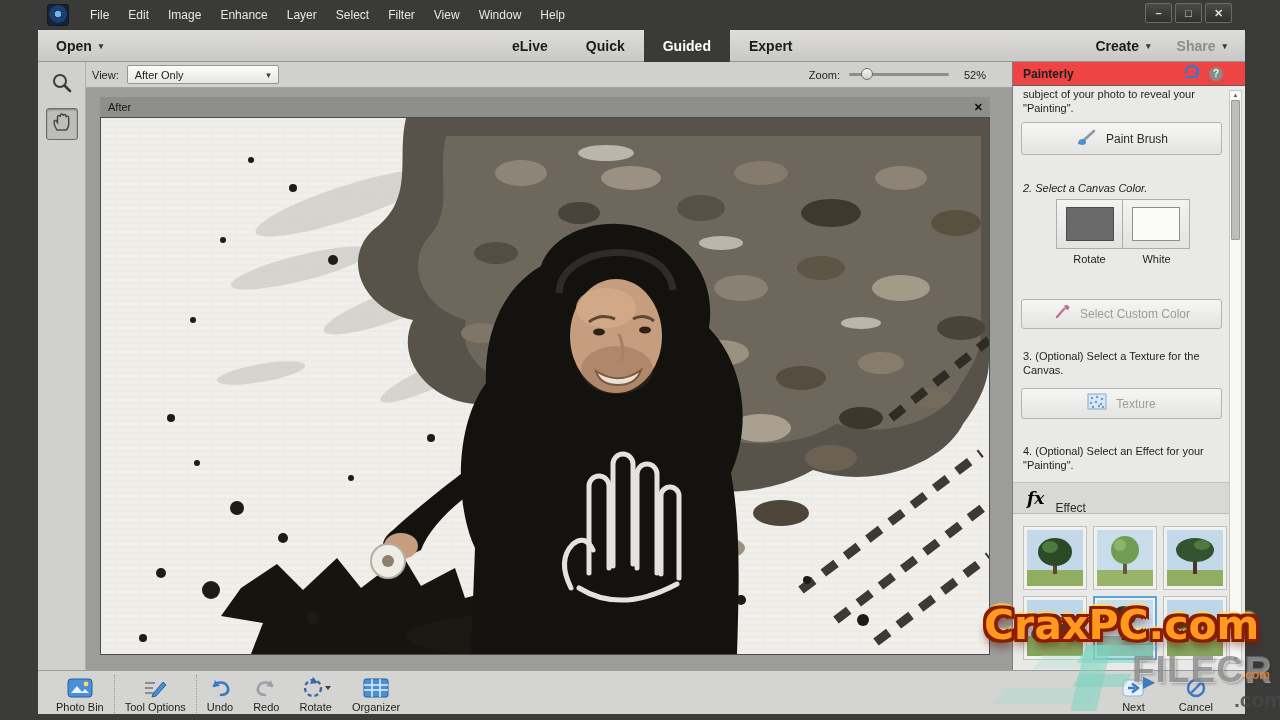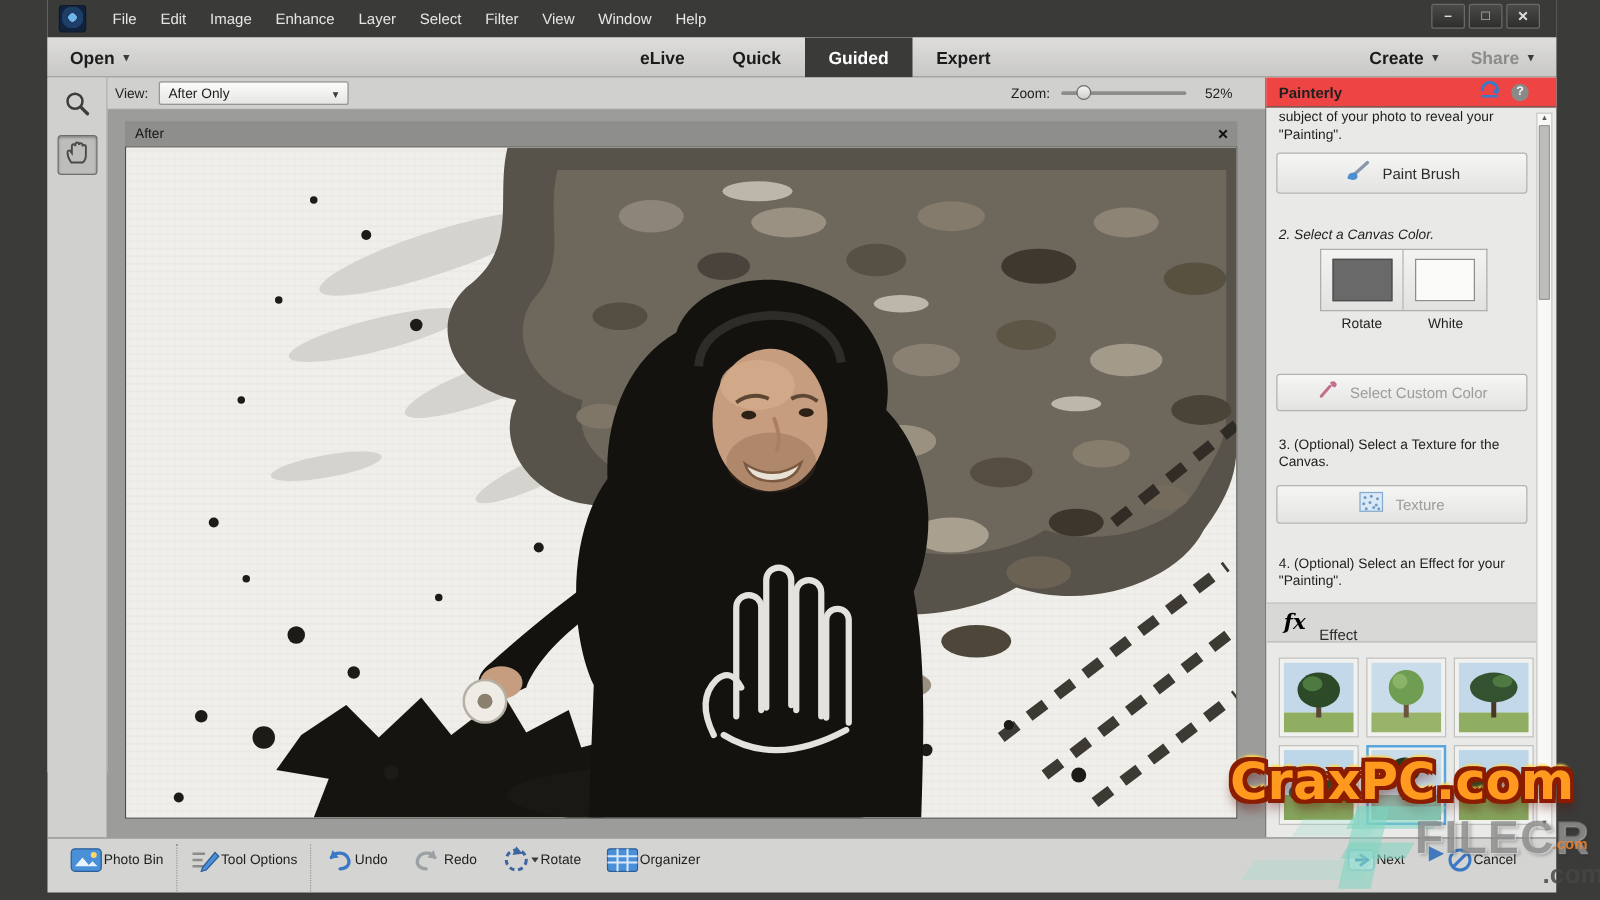--- a/index.html
+++ b/index.html
@@ -92,21 +92,21 @@
   .thumb { width:64px; height:64px; background:#f1f1ef; border:1px solid #c0c0be; padding:3px; }
   .thumb.sel { border:2px solid #58a6dc; padding:2px; }
   .thumb svg { width:100%; height:100%; display:block; }
   .pscroll { position:absolute; right:3px; top:4px; width:13px; height:574px; background:#f8f8f6; border:1px solid #c6c6c4; }
   .pscroll .arr { position:absolute; left:0; width:100%; text-align:center; font-size:6px; color:#5a5a58; }
   .pscroll .thumbbar { position:absolute; left:1px; top:9px; width:9px; height:140px; background:#bdbdbb; border:1px solid #9a9a98; border-radius:1px; }
 
   
   .taskbar { position:absolute; left:0; top:670px; width:100%; height:44px; background:#d4d4d2; border-top:1px solid #9b9b99; }
   .tb-left { position:absolute; left:8px; top:2px; display:flex; align-items:flex-start; }
-  .tbitem { display:flex; flex-direction:row; align-items:center; gap:1px; padding:3px 10px 0; }
+  .tbitem { display:flex; flex-direction:column; align-items:center; gap:1px; padding:3px 10px 0; }
   .tbitem .ticon { height:24px; display:flex; align-items:center; justify-content:center; }
   .tbitem .tlabel { font-size:11px; color:#1e1e1e; white-space:nowrap; }
   .tbsep { width:1px; height:38px; margin-top:2px; border-left:1px dotted #9a9a98; }
   .tb-right { position:absolute; right:22px; top:2px; display:flex; gap:14px; }
 
   
   .wm-crax { position:absolute; left:984px; top:601px; z-index:60;
     font-family:"DejaVu Sans", sans-serif; font-weight:bold; font-size:41px; letter-spacing:0px; color:#ff9a1f;
     text-shadow:-3px -3px 0 #8a1c00, 3px -3px 0 #8a1c00, -3px 3px 0 #8a1c00, 3px 3px 0 #8a1c00,
                 -3px 0 0 #8a1c00, 3px 0 0 #8a1c00, 0 -3px 0 #8a1c00, 0 3px 0 #8a1c00,

